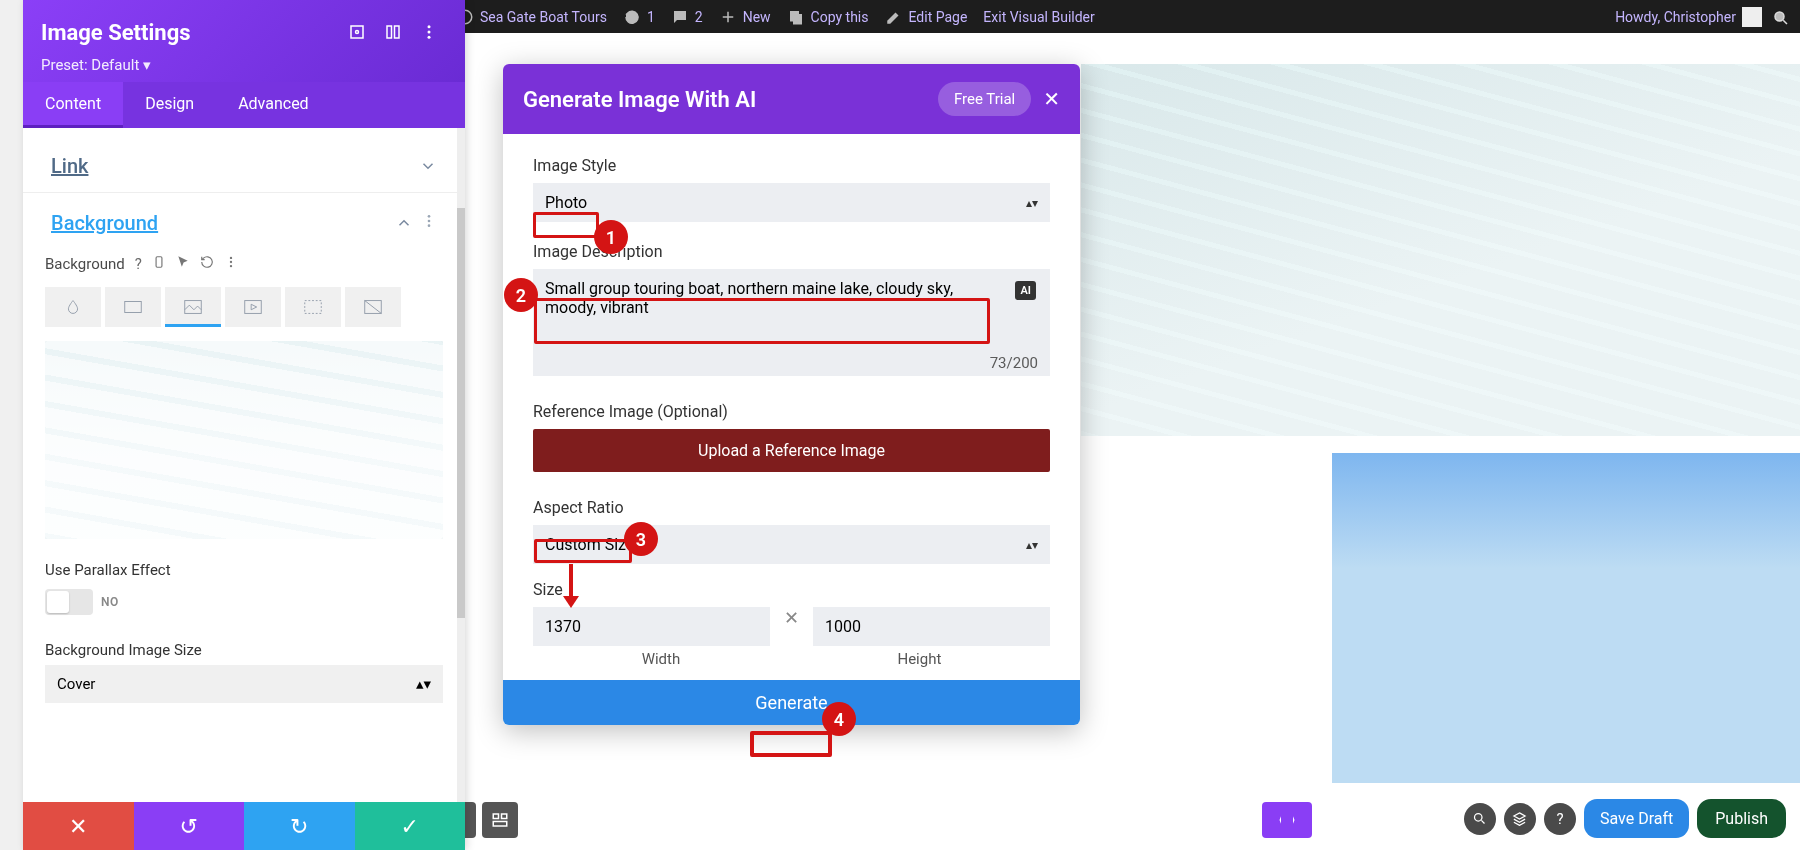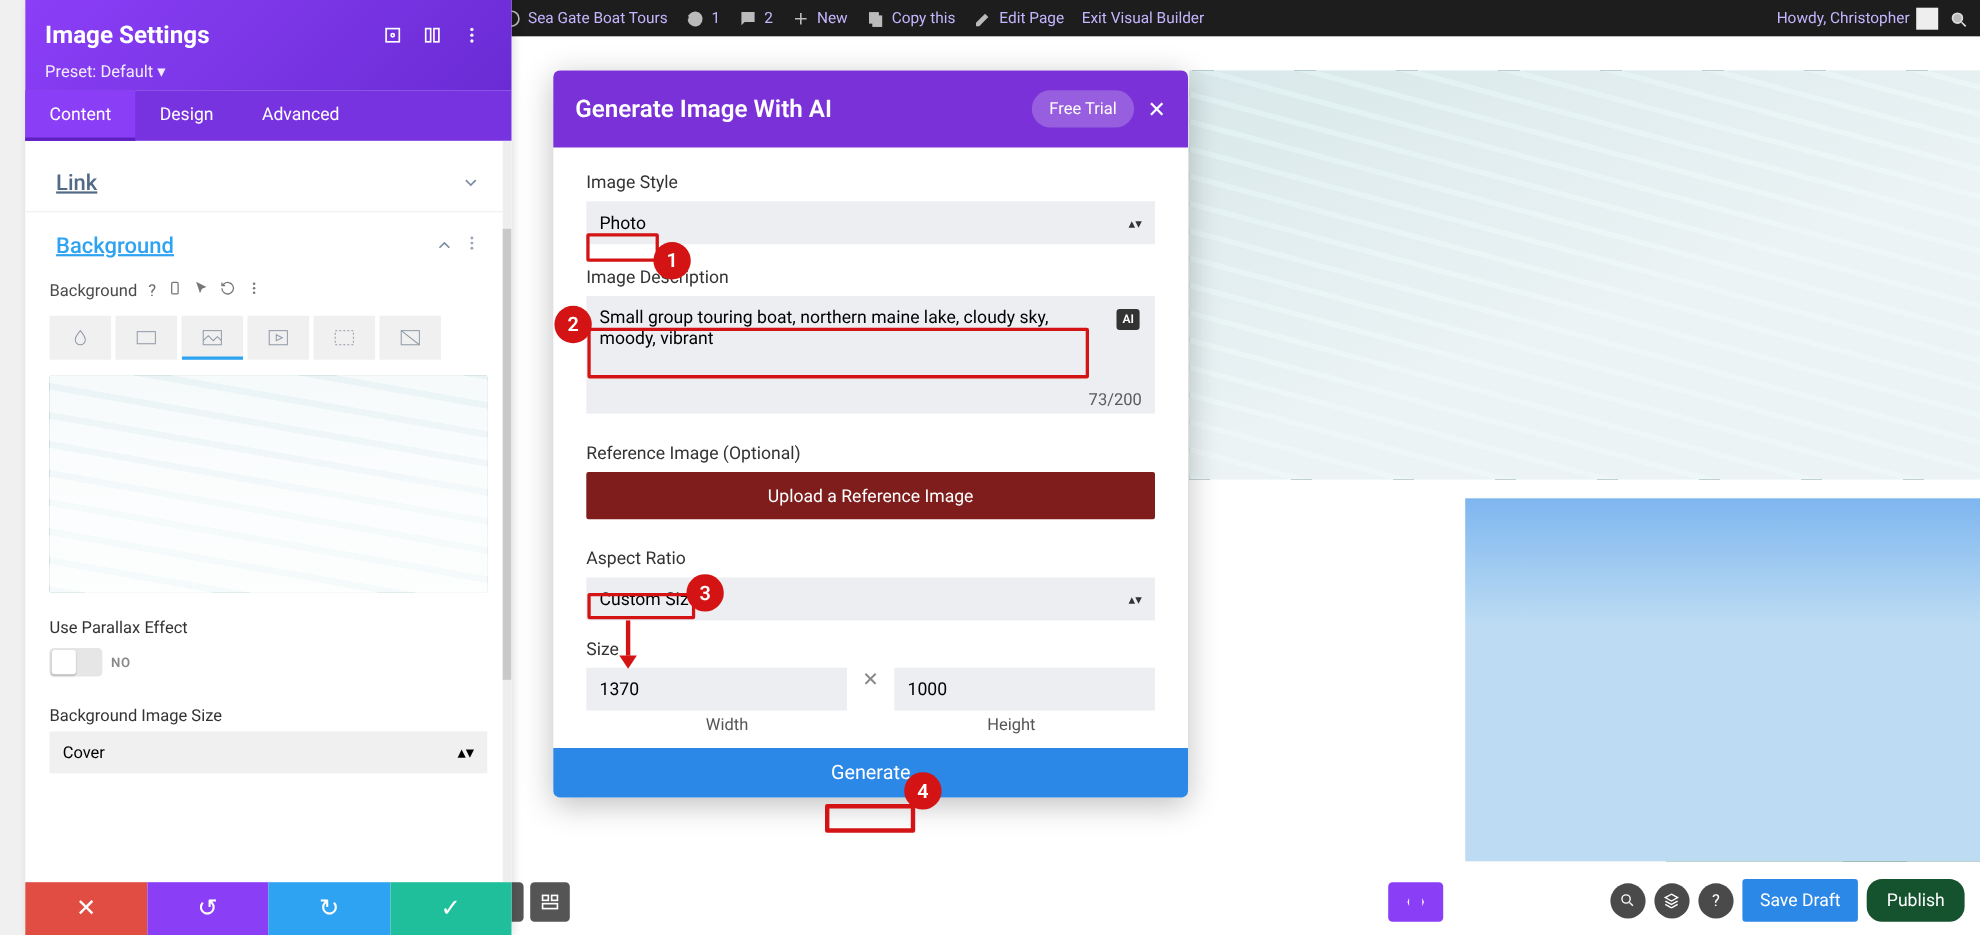--- a/index.html
+++ b/index.html
@@ -79,21 +79,21 @@
   .badge{ position:absolute; width:34px; height:34px; background:#d41414; color:#fff; border-radius:50%; display:flex; align-items:center; justify-content:center; font-size:18px; font-weight:600; z-index:55; pointer-events:none;}
   .arrow-stem{position:absolute; width:4px; background:#d41414; z-index:52; pointer-events:none;}
   .arrow-head{position:absolute; border-left:8px solid transparent; border-right:8px solid transparent; border-top:12px solid #d41414; z-index:53; pointer-events:none;}
 
   
   .pg-ctrl{position:absolute; left:28px; bottom:12px; display:flex; gap:6px; z-index:25;}
   .pg-ctrl .btn{width:36px; height:36px; background:#555; border-radius:4px; display:flex; align-items:center; justify-content:center; color:#fff;}
   .purple-handle{position:absolute; right:488px; bottom:12px; width:50px; height:36px; background:#8a3ef5; border-radius:4px; display:flex; align-items:center; justify-content:center; z-index:25;}
   .bot-right{position:absolute; right:14px; bottom:12px; display:flex; gap:8px; z-index:25; align-items:center;}
   .bot-right .circ{width:32px; height:32px; border-radius:50%; background:#4a4a4a; color:#fff; display:flex; align-items:center; justify-content:center; font-size:15px;}
-  .bot-right .draft{background:#2b88e6; color:#fff; padding:10px 16px; border-radius:3px; font-size:16px; cursor:pointer;}
+  .bot-right .draft{background:#2b88e6; color:#fff; padding:10px 16px; border-radius:13px; font-size:16px; cursor:pointer;}
   .bot-right .publish{background:#14532d; color:#fff; padding:10px 18px; border-radius:14px; font-size:16px; cursor:pointer;}
 </style>
 </head>
 <body>
 
 <div class="sidebar">
   <div class="sb-header">
     <div class="sb-header-row">
       <div class="sb-title">Image Settings</div>
       <div class="sb-icon-btn">

